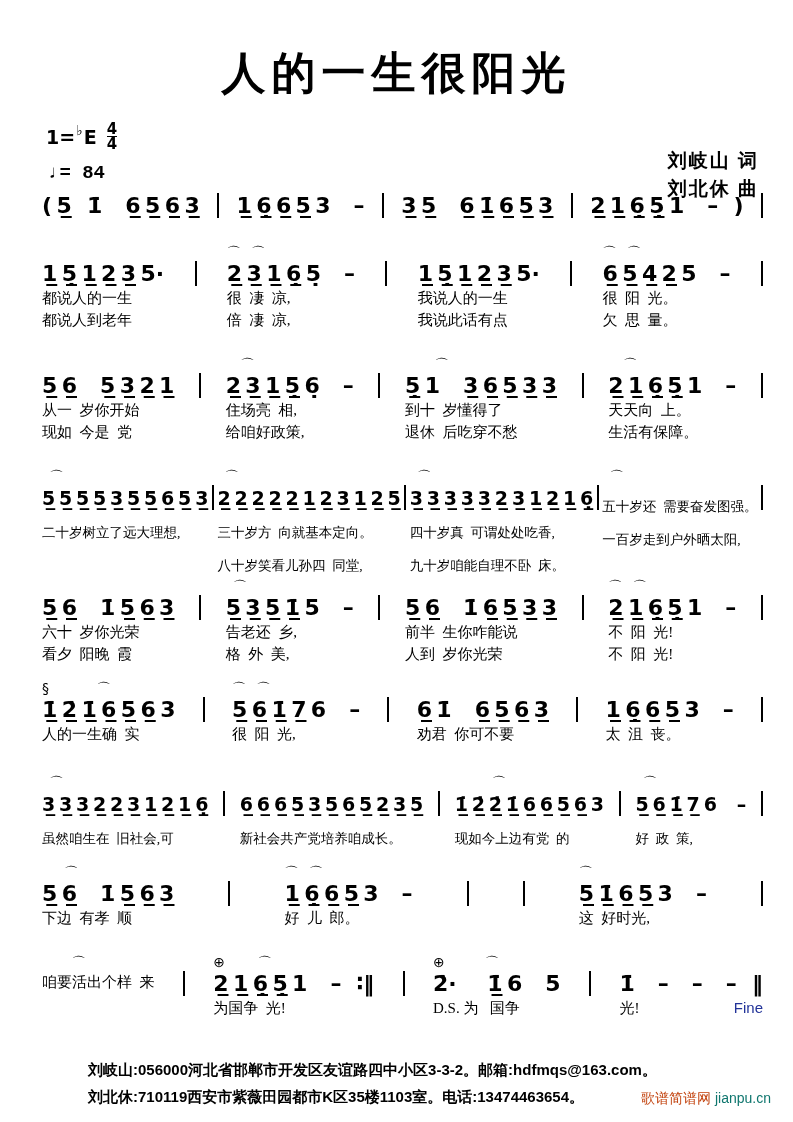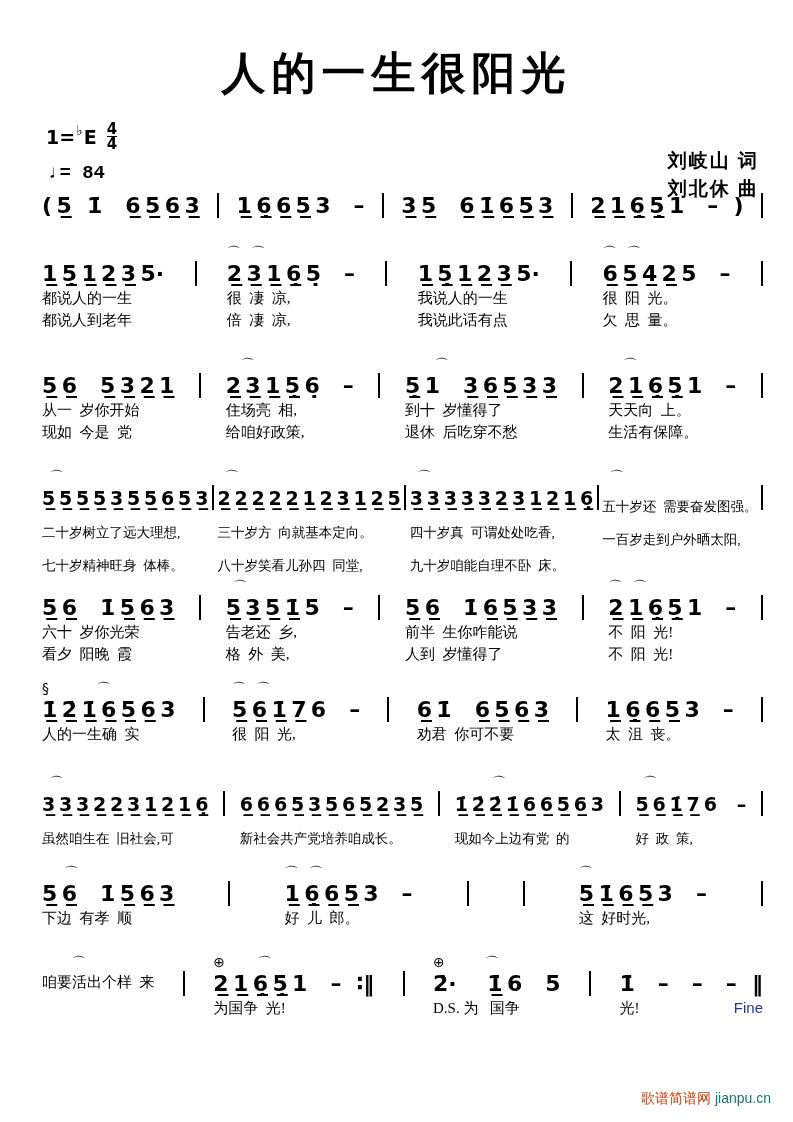--- a/index.html
+++ b/index.html
@@ -144,21 +144,20 @@
           <div class="lyr">天天向  上。</div>
           <div class="lyr">生活有保障。</div>
         </div>
         <div class="barline"></div>
       </div>
       <div class="system s4 dense">
         <div class="measure">
           <div class="mark"> ⌒</div>
           <div class="notes">5̲ 5̲ 5̲ 5̲ 3̲ 5̲ 5̲ 6̲ 5̲ 3̲</div>
           <div class="lyr">二十岁树立了远大理想,</div>
-          <div class="lyr">七十岁精神旺身  体棒。</div>
         </div>
         <div class="barline"></div>
         <div class="measure">
           <div class="mark"> ⌒</div>
           <div class="notes">2̲ 2̲ 2̲ 2̲ 2̲ 1̲ 2̲ 3̲ 1̲ 2̲ 5̲</div>
           <div class="lyr">三十岁方  向就基本定向。</div>
           <div class="lyr">八十岁笑看儿孙四  同堂,</div>
         </div>
         <div class="barline"></div>
         <div class="measure">
@@ -187,21 +186,21 @@
           <div class="mark"> ⌒</div>
           <div class="notes">5̲ 3̲ 5̲ 1̲̇ 5   –</div>
           <div class="lyr">告老还  乡,</div>
           <div class="lyr">格  外  美,</div>
         </div>
         <div class="barline"></div>
         <div class="measure">
           <div class="mark"> </div>
           <div class="notes">5̲ 6̲   1̇ 6̲ 5̲ 3̲ 3̲</div>
           <div class="lyr">前半  生你咋能说</div>
-          <div class="lyr">人到  岁懂得了</div>
+          <div class="lyr">人到  岁你光荣</div>
         </div>
         <div class="barline"></div>
         <div class="measure">
           <div class="mark">⌒ ⌒</div>
           <div class="notes">2̲ 1̲ 6̲̣ 5̲̣ 1   –</div>
           <div class="lyr">不  阳  光!</div>
           <div class="lyr">不  阳  光!</div>
         </div>
         <div class="barline"></div>
       </div>
@@ -298,18 +297,22 @@
         <div class="barline"></div>
         <div class="measure">
           <div class="mark"> </div>
           <div class="notes">1̇   –   –   –  ‖</div>
           <div class="lyr">光!</div>
           <div class="fine">Fine</div>
         </div>
       </div>
     </div>
 
+  <div class="footer">
+    <div>刘岐山:056000河北省邯郸市开发区友谊路四中小区3-3-2。邮箱:hdfmqs@163.com。</div>
+    <div>刘北休:710119西安市紫薇田园都市K区35楼1103室。电话:13474463654。</div>
+  </div>
 
   <div class="watermark">
     <span class="wm-gray">歌谱简谱网</span>
     <span class="wm-red">jianpu.cn</span>
   </div>
 </div>
 
 </body></html>

